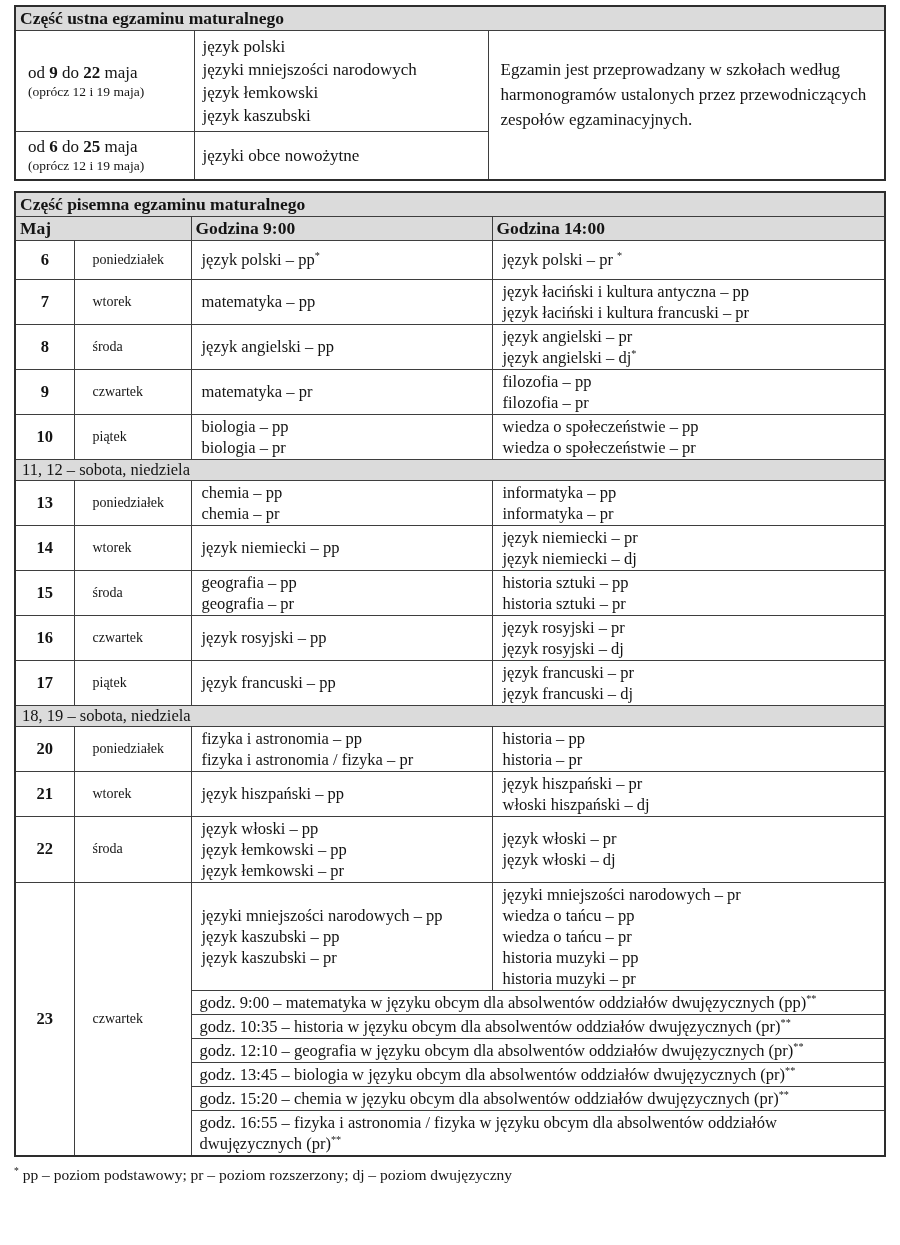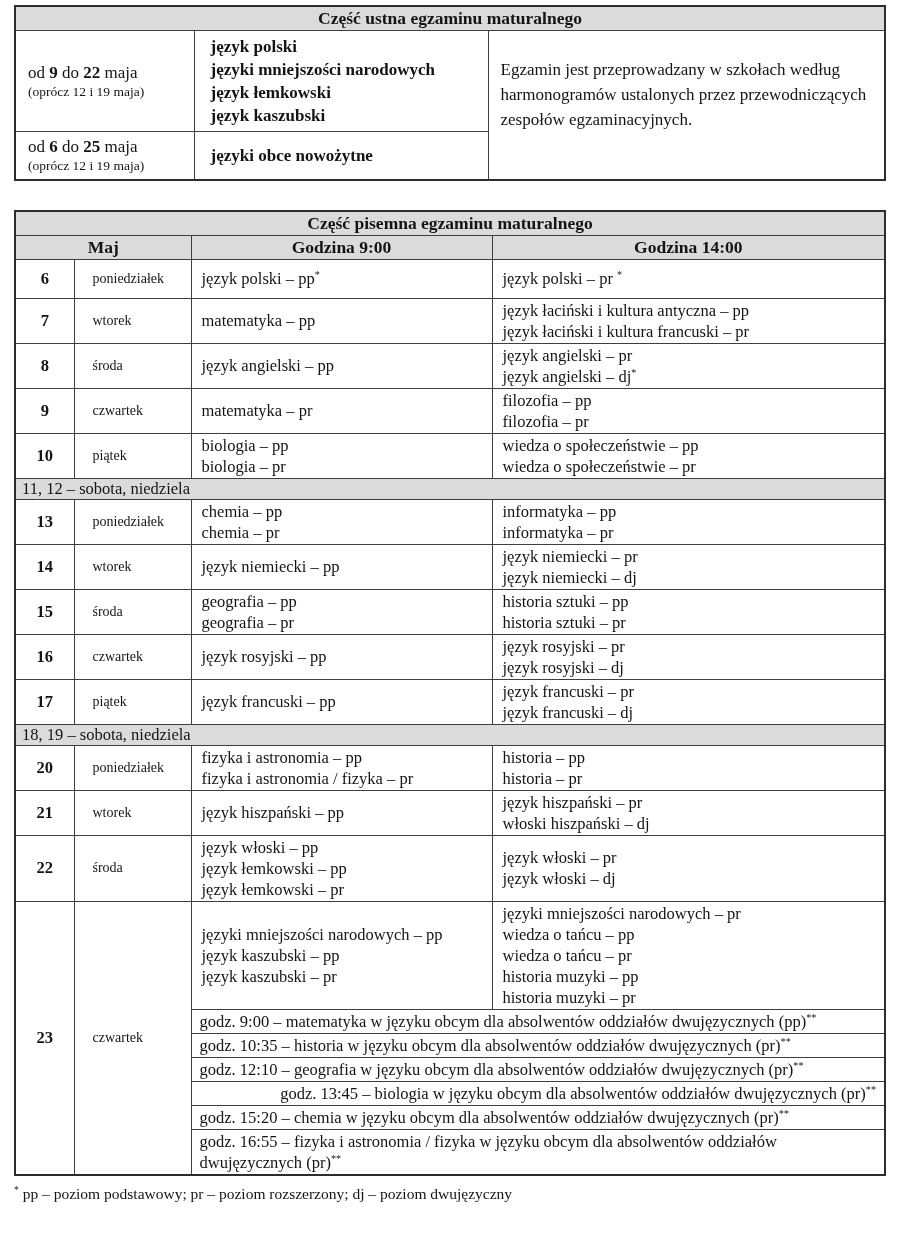--- a/index.html
+++ b/index.html
@@ -18,32 +18,32 @@
     font-weight:bold;
     font-size:20.5px;
     font-variant:small-caps;
     letter-spacing:.2px;
   }
   .subtitle{font-size:15px;margin:2px 0 16px 1px;}
 
   
   table{border-collapse:collapse;table-layout:fixed;border:2px solid #2d2d2d;}
   td,th{border:1px solid #3e3e3e;vertical-align:middle;box-sizing:border-box;}
-  .hdr{background:var(--gray);font-weight:bold;text-align:center;font-size:17.5px;height:24px;padding:1px 4px;}
+  .hdr{background:var(--gray);font-weight:bold;text-align:left;font-size:17.5px;height:24px;padding:1px 4px;}
 
   
   .t1{width:870px;}
   .o-date{text-align:left;padding:2px 12px;}
   .date-main{font-size:17px;line-height:21px;}
   .date-note{font-size:13.5px;line-height:17px;}
-  .o-subs{font-weight:bold;font-size:17px;padding:4px 16px;line-height:23px;vertical-align:middle;}
+  .o-subs{font-weight:normal;font-size:17px;padding:4px 8px;line-height:23px;vertical-align:middle;}
   .o-note{font-size:17px;padding:6px 12px 26px 12px;line-height:25px;vertical-align:middle;}
 
   
-  .t2{width:870px;margin-top:29px;}
+  .t2{width:870px;margin-top:10px;}
   .num{font-weight:bold;text-align:center;font-size:16.5px;padding:0 2px;}
   .day{font-size:14px;padding:0 4px 0 18px;}
   .cell{padding:1px 10px;font-size:16.5px;line-height:21px;}
   .wk{background:var(--gray);font-size:16.5px;height:21px;padding:0 6px;}
   .godz{padding:1px 8px;font-size:16.5px;line-height:21px;}
   sup{font-size:0.62em;vertical-align:super;line-height:0;}
 
   
   .footnotes{margin-top:7px;width:870px;}
   .fn{font-size:15.5px;line-height:21px;}
@@ -287,21 +287,21 @@
         <tr style="height: 24px;">
           <td class="godz" colspan="2">
             <div>godz. 10:35 – historia w języku obcym dla absolwentów oddziałów dwujęzycznych (pr)<sup>**</sup></div>
           </td>
         </tr>
         <tr style="height: 24px;">
           <td class="godz" colspan="2">
             <div>godz. 12:10 – geografia w języku obcym dla absolwentów oddziałów dwujęzycznych (pr)<sup>**</sup></div>
           </td>
         </tr>
-        <tr style="height: 24px; text-align: right;">
+        <tr style="height: 24px;">
           <td class="godz" colspan="2">
             <div>godz. 13:45 – biologia w języku obcym dla absolwentów oddziałów dwujęzycznych (pr)<sup>**</sup></div>
           </td>
         </tr>
         <tr style="height: 24px;">
           <td class="godz" colspan="2">
             <div>godz. 15:20 – chemia w języku obcym dla absolwentów oddziałów dwujęzycznych (pr)<sup>**</sup></div>
           </td>
         </tr>
         <tr style="height: 24px;">

